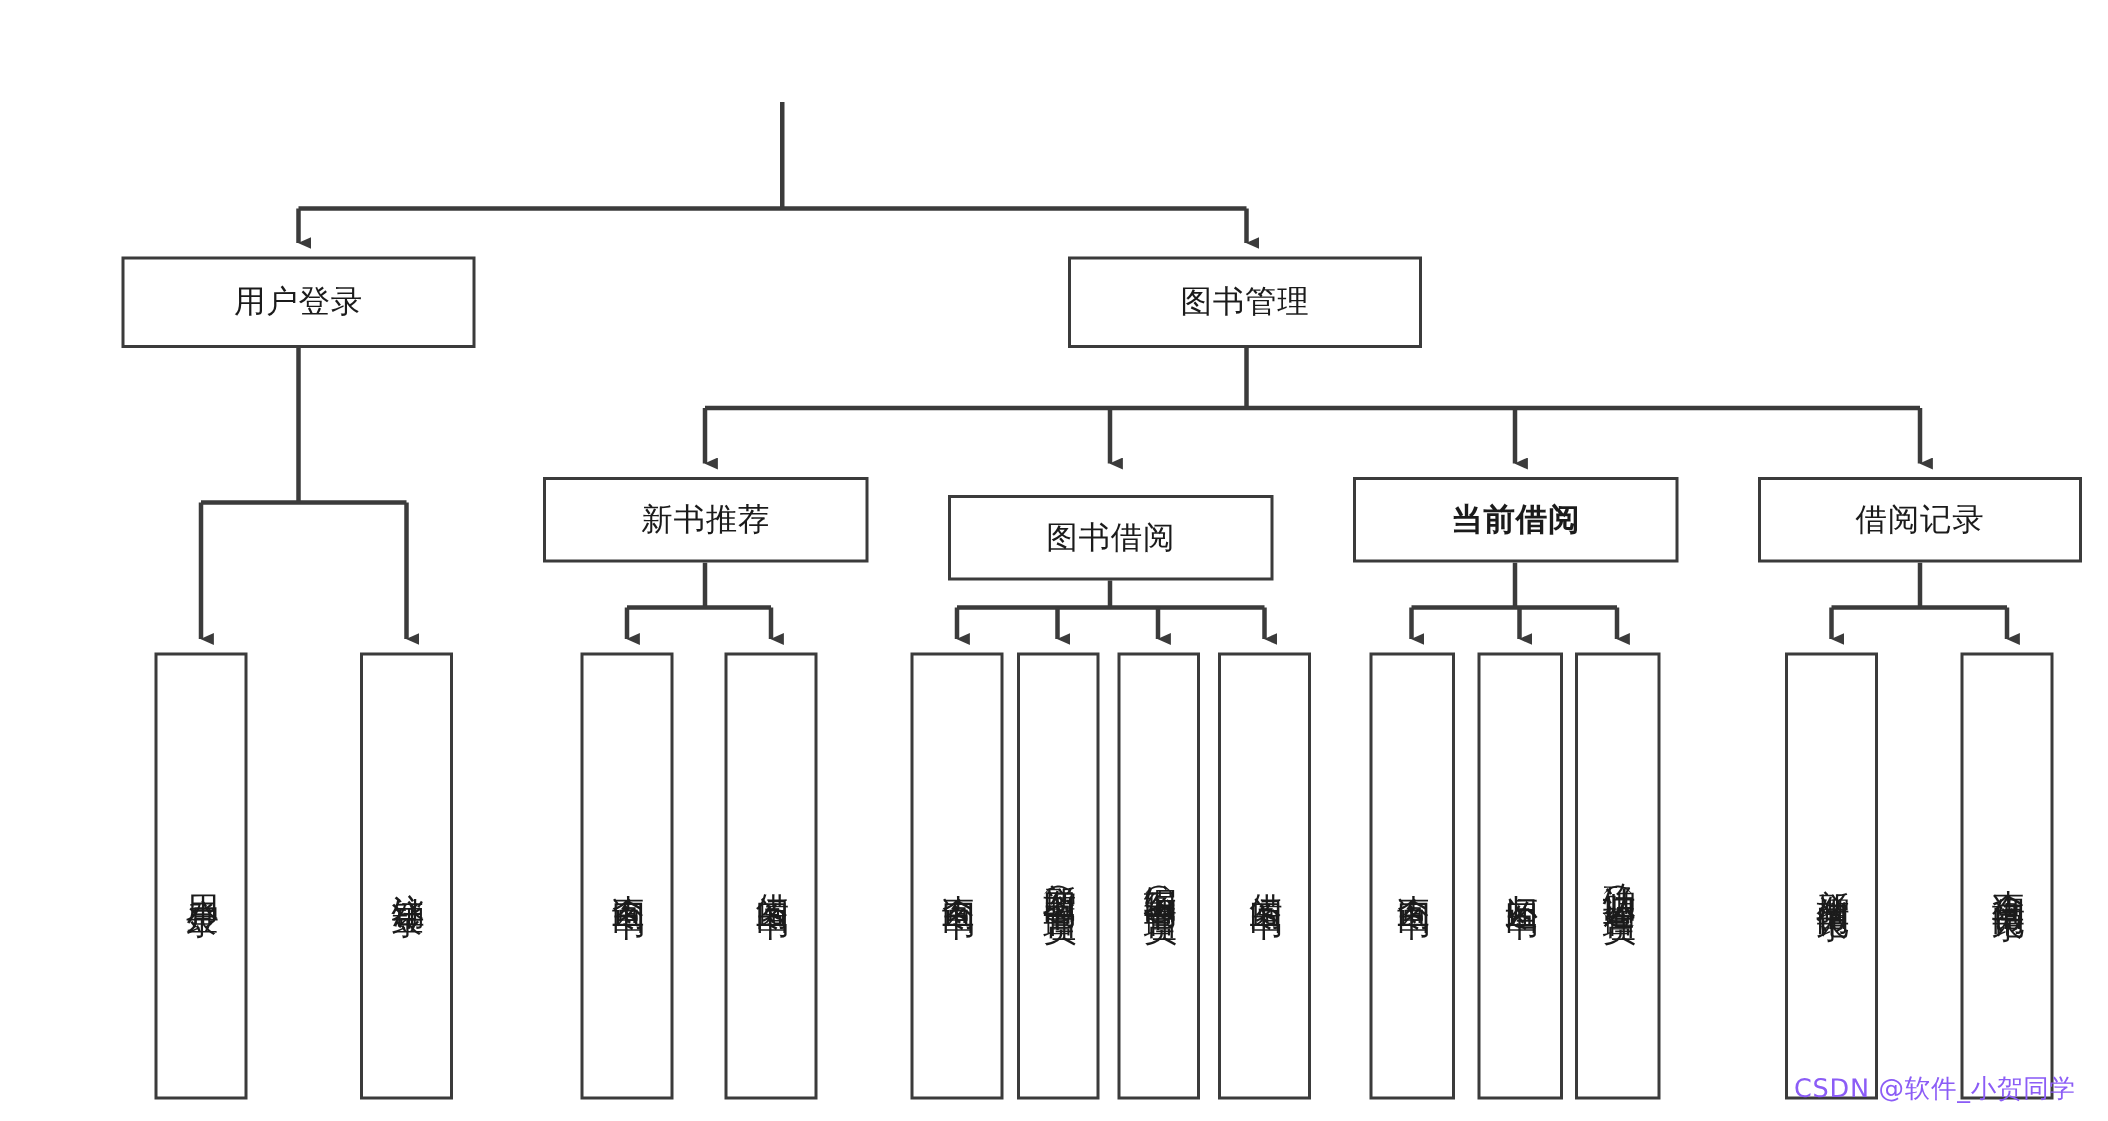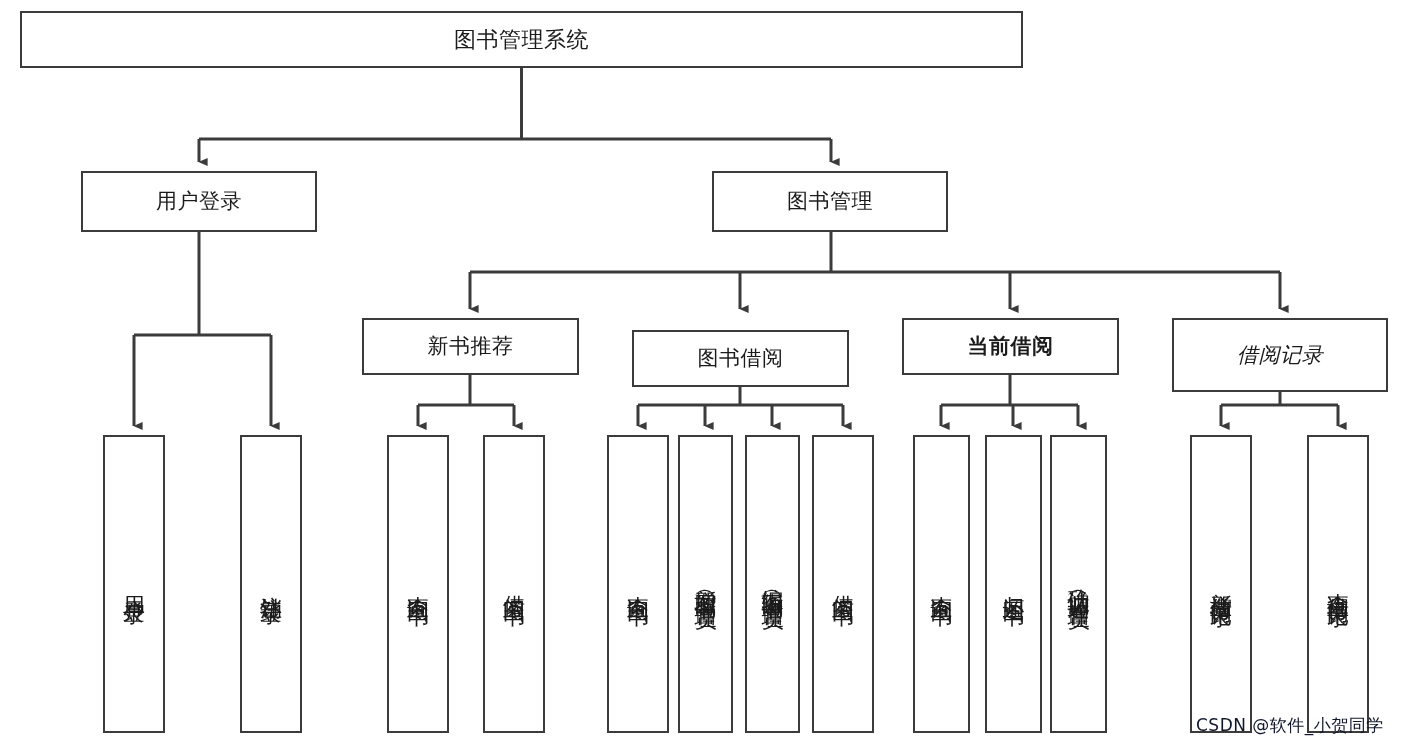--- a/index.html
+++ b/index.html
@@ -59,21 +59,21 @@
     writing-mode: vertical-rl;
     text-orientation: upright;
     font-size: 22px;
     line-height: 1.0;
     letter-spacing: 3px;
     white-space: nowrap;
     max-height: 270px;
   }
   .watermark {
     position: absolute;
-    color: #0f172a;
+    color: #8b5cf6;
     font-size: 17px;
     white-space: nowrap;
     letter-spacing: 0.5px;
   }
 </style>
 </head>
 <body>
 
 <div id="canvas">
 
@@ -120,41 +120,38 @@
       <path d="M 1013 405 L 1013 426" marker-end="url(#arrowhead)"></path>
       <path d="M 1078 405 L 1078 426" marker-end="url(#arrowhead)"></path>
 
       <path d="M 1280 375 L 1280 405"></path>
       <path d="M 1221 405 L 1338 405"></path>
       <path d="M 1221 405 L 1221 426" marker-end="url(#arrowhead)"></path>
       <path d="M 1338 405 L 1338 426" marker-end="url(#arrowhead)"></path>
     </g>
   </svg>
 
-  <div class="node h-node root" style="left:20px; top:11px; width:1003px; height:57px;">
-    <span class="lbl">图书管理系统</span>
-  </div>
 
   <div class="node h-node" style="left:81px; top:171px; width:236px; height:61px;">
     <span class="lbl">用户登录</span>
   </div>
   <div class="node h-node" style="left:712px; top:171px; width:236px; height:61px;">
     <span class="lbl">图书管理</span>
   </div>
 
   <div class="node h-node" style="left:362px; top:318px; width:217px; height:57px;">
     <span class="lbl">新书推荐</span>
   </div>
   <div class="node h-node" style="left:632px; top:330px; width:217px; height:57px;">
     <span class="lbl">图书借阅</span>
   </div>
   <div class="node h-node" style="left:902px; top:318px; width:217px; height:57px;font-weight:bold;">
     <span class="lbl">当前借阅</span>
   </div>
-  <div class="node h-node" style="left:1172px; top:318px; width:216px; height:74px;font-style:italic;">
+  <div class="node h-node" style="left:1172px; top:318px; width:216px; height:57px;">
     <span class="lbl">借阅记录</span>
   </div>
 
   <div class="node v-node" style="left:103px; top:435px; width:62px; height:298px;">
     <span class="lbl">用户登录</span>
   </div>
   <div class="node v-node" style="left:240px; top:435px; width:62px; height:298px;">
     <span class="lbl">注销登录</span>
   </div>
 

